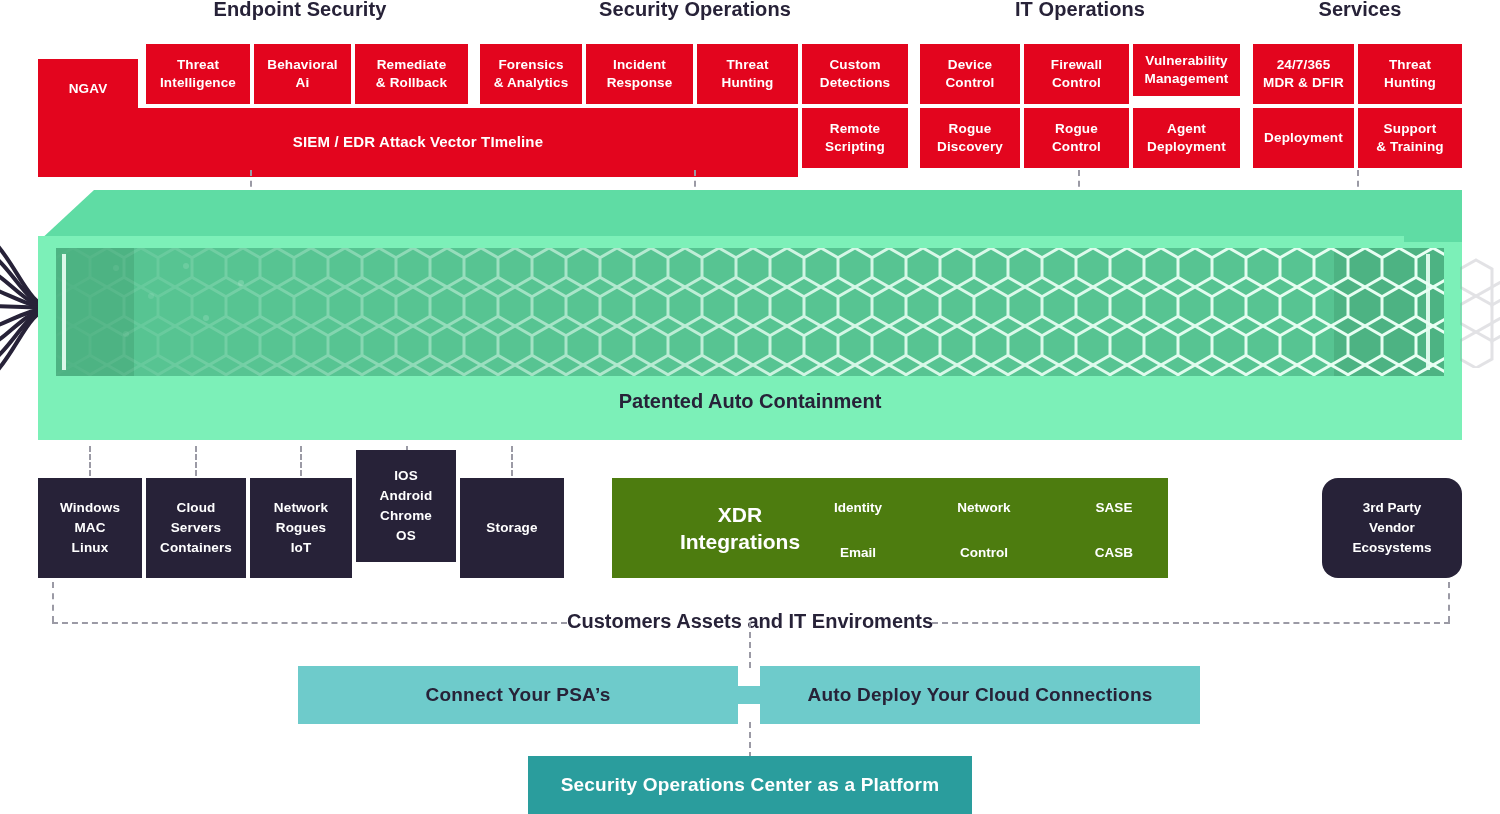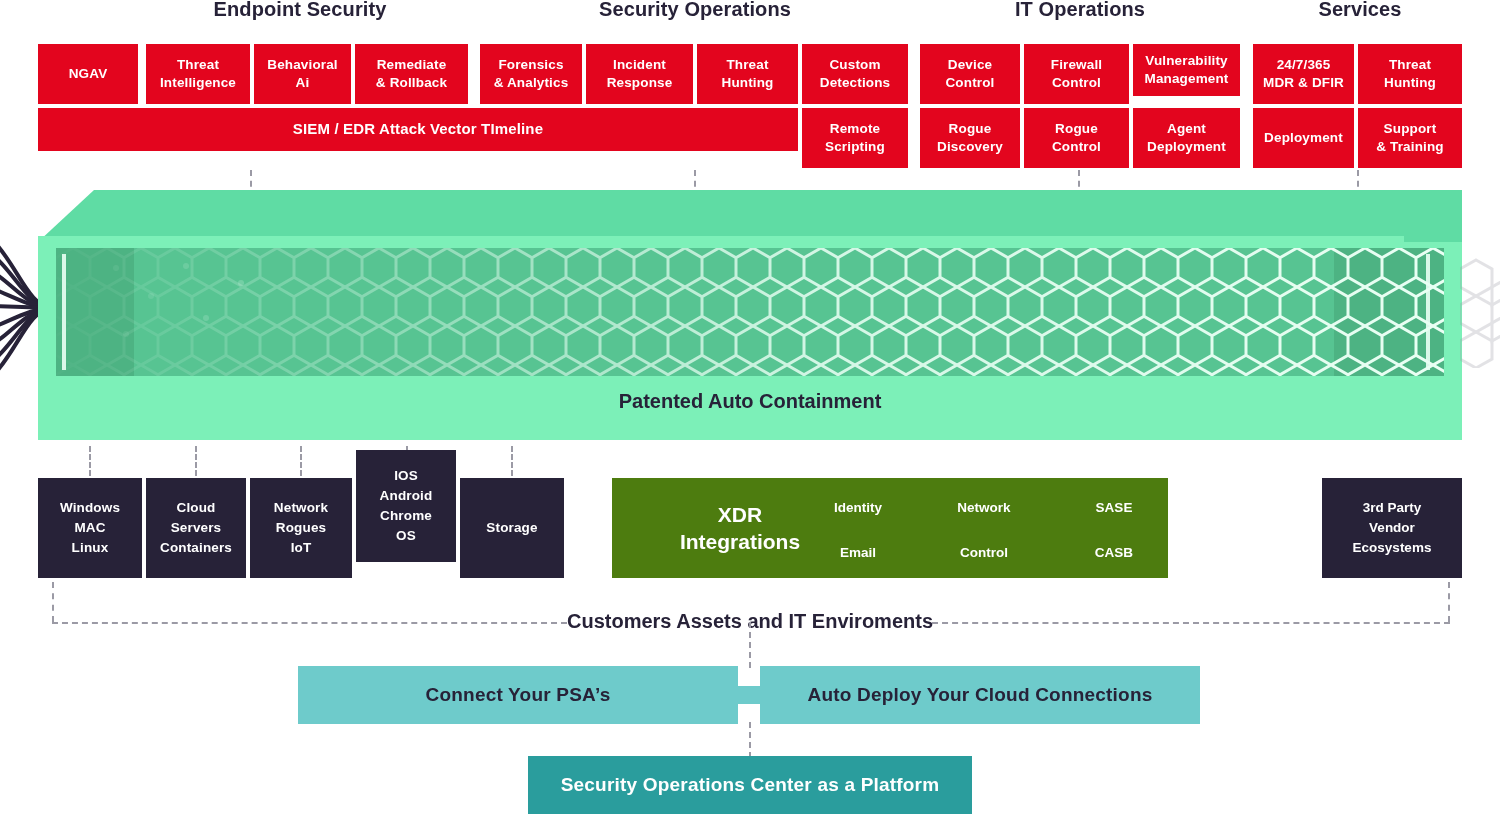--- a/index.html
+++ b/index.html
@@ -100,21 +100,21 @@
     color: #fff; font-size: 21px; font-weight: bold; text-align: center; line-height: 1.3;
   }
   .xdr-cell {
     position: absolute; color: #ffffff; font-size: 13.5px; font-weight: bold;
     text-align: center; white-space: nowrap; transform: translateX(-50%);
   }
   #vendor-panel {
     position: absolute; left: 1322px; top: 478px; width: 140px; height: 100px;
     background: #272238; color: #fff;
     display: flex; align-items: center; justify-content: center;
-    text-align: center; font-size: 13.5px; font-weight: bold; line-height: 1.5;
+    text-align: center; font-size: 13.5px; font-weight: bold; line-height: 1.5; border-radius: 16px;
   }
   .xdr-link { position: absolute; border-top: 3px dashed #ffffff; }
 
   
   #customers-label {
     position: absolute; left: 0; right: 0; top: 610px;
     text-align: center; font-size: 20px; font-weight: bold; color: #272238;
   }
 
   
@@ -137,38 +137,38 @@
 </head>
 <body>
 
 <div id="stage">
 
   <div class="group-header" style="left:100px; top:-2px; width:400px;">Endpoint Security</div>
   <div class="group-header" style="left:495px; top:-2px; width:400px;">Security Operations</div>
   <div class="group-header" style="left:880px; top:-2px; width:400px;">IT Operations</div>
   <div class="group-header" style="left:1160px; top:-2px; width:400px;">Services</div>
 
-  <div class="tile" style="left:38px;  top:44px; width:100px; height:60px;">NGAV</div>
+  <div class="tile" style="left:38px;  top:59px; width:100px; height:60px;">NGAV</div>
   <div class="tile" style="left:146px; top:44px; width:104px; height:60px;">Threat<br>Intelligence</div>
   <div class="tile" style="left:254px; top:44px; width:97px;  height:60px;">Behavioral<br>Ai</div>
   <div class="tile" style="left:355px; top:44px; width:113px; height:60px;">Remediate<br>&amp; Rollback</div>
 
   <div class="tile" style="left:480px; top:44px; width:102px; height:60px;">Forensics<br>&amp; Analytics</div>
   <div class="tile" style="left:586px; top:44px; width:107px; height:60px;">Incident<br>Response</div>
   <div class="tile" style="left:697px; top:44px; width:101px; height:60px;">Threat<br>Hunting</div>
   <div class="tile" style="left:802px; top:44px; width:106px; height:60px;">Custom<br>Detections</div>
 
   <div class="tile" style="left:920px;  top:44px; width:100px; height:60px;">Device<br>Control</div>
   <div class="tile" style="left:1024px; top:44px; width:105px; height:60px;">Firewall<br>Control</div>
   <div class="tile" style="left:1133px; top:44px; width:107px; height:52px;">Vulnerability<br>Management</div>
 
   <div class="tile" style="left:1253px; top:44px; width:101px; height:60px;">24/7/365<br>MDR &amp; DFIR</div>
   <div class="tile" style="left:1358px; top:44px; width:104px; height:60px;">Threat<br>Hunting</div>
 
-  <div class="tile wide" style="left:38px; top:108px; width:760px; height:43px;">SIEM / EDR Attack Vector TImeline</div>
+  <div class="tile wide" style="left:38px; top:108px; width:760px; height:69px;">SIEM / EDR Attack Vector TImeline</div>
   <div class="tile" style="left:802px; top:108px; width:106px; height:60px;">Remote<br>Scripting</div>
 
   <div class="tile" style="left:920px;  top:108px; width:100px; height:60px;">Rogue<br>Discovery</div>
   <div class="tile" style="left:1024px; top:108px; width:105px; height:60px;">Rogue<br>Control</div>
   <div class="tile" style="left:1133px; top:108px; width:107px; height:60px;">Agent<br>Deployment</div>
 
   <div class="tile" style="left:1253px; top:108px; width:101px; height:60px;">Deployment</div>
   <div class="tile" style="left:1358px; top:108px; width:104px; height:60px;">Support<br>&amp; Training</div>
 
   <div class="vdash" style="left:250px;  top:170px; height:70px;"></div>

